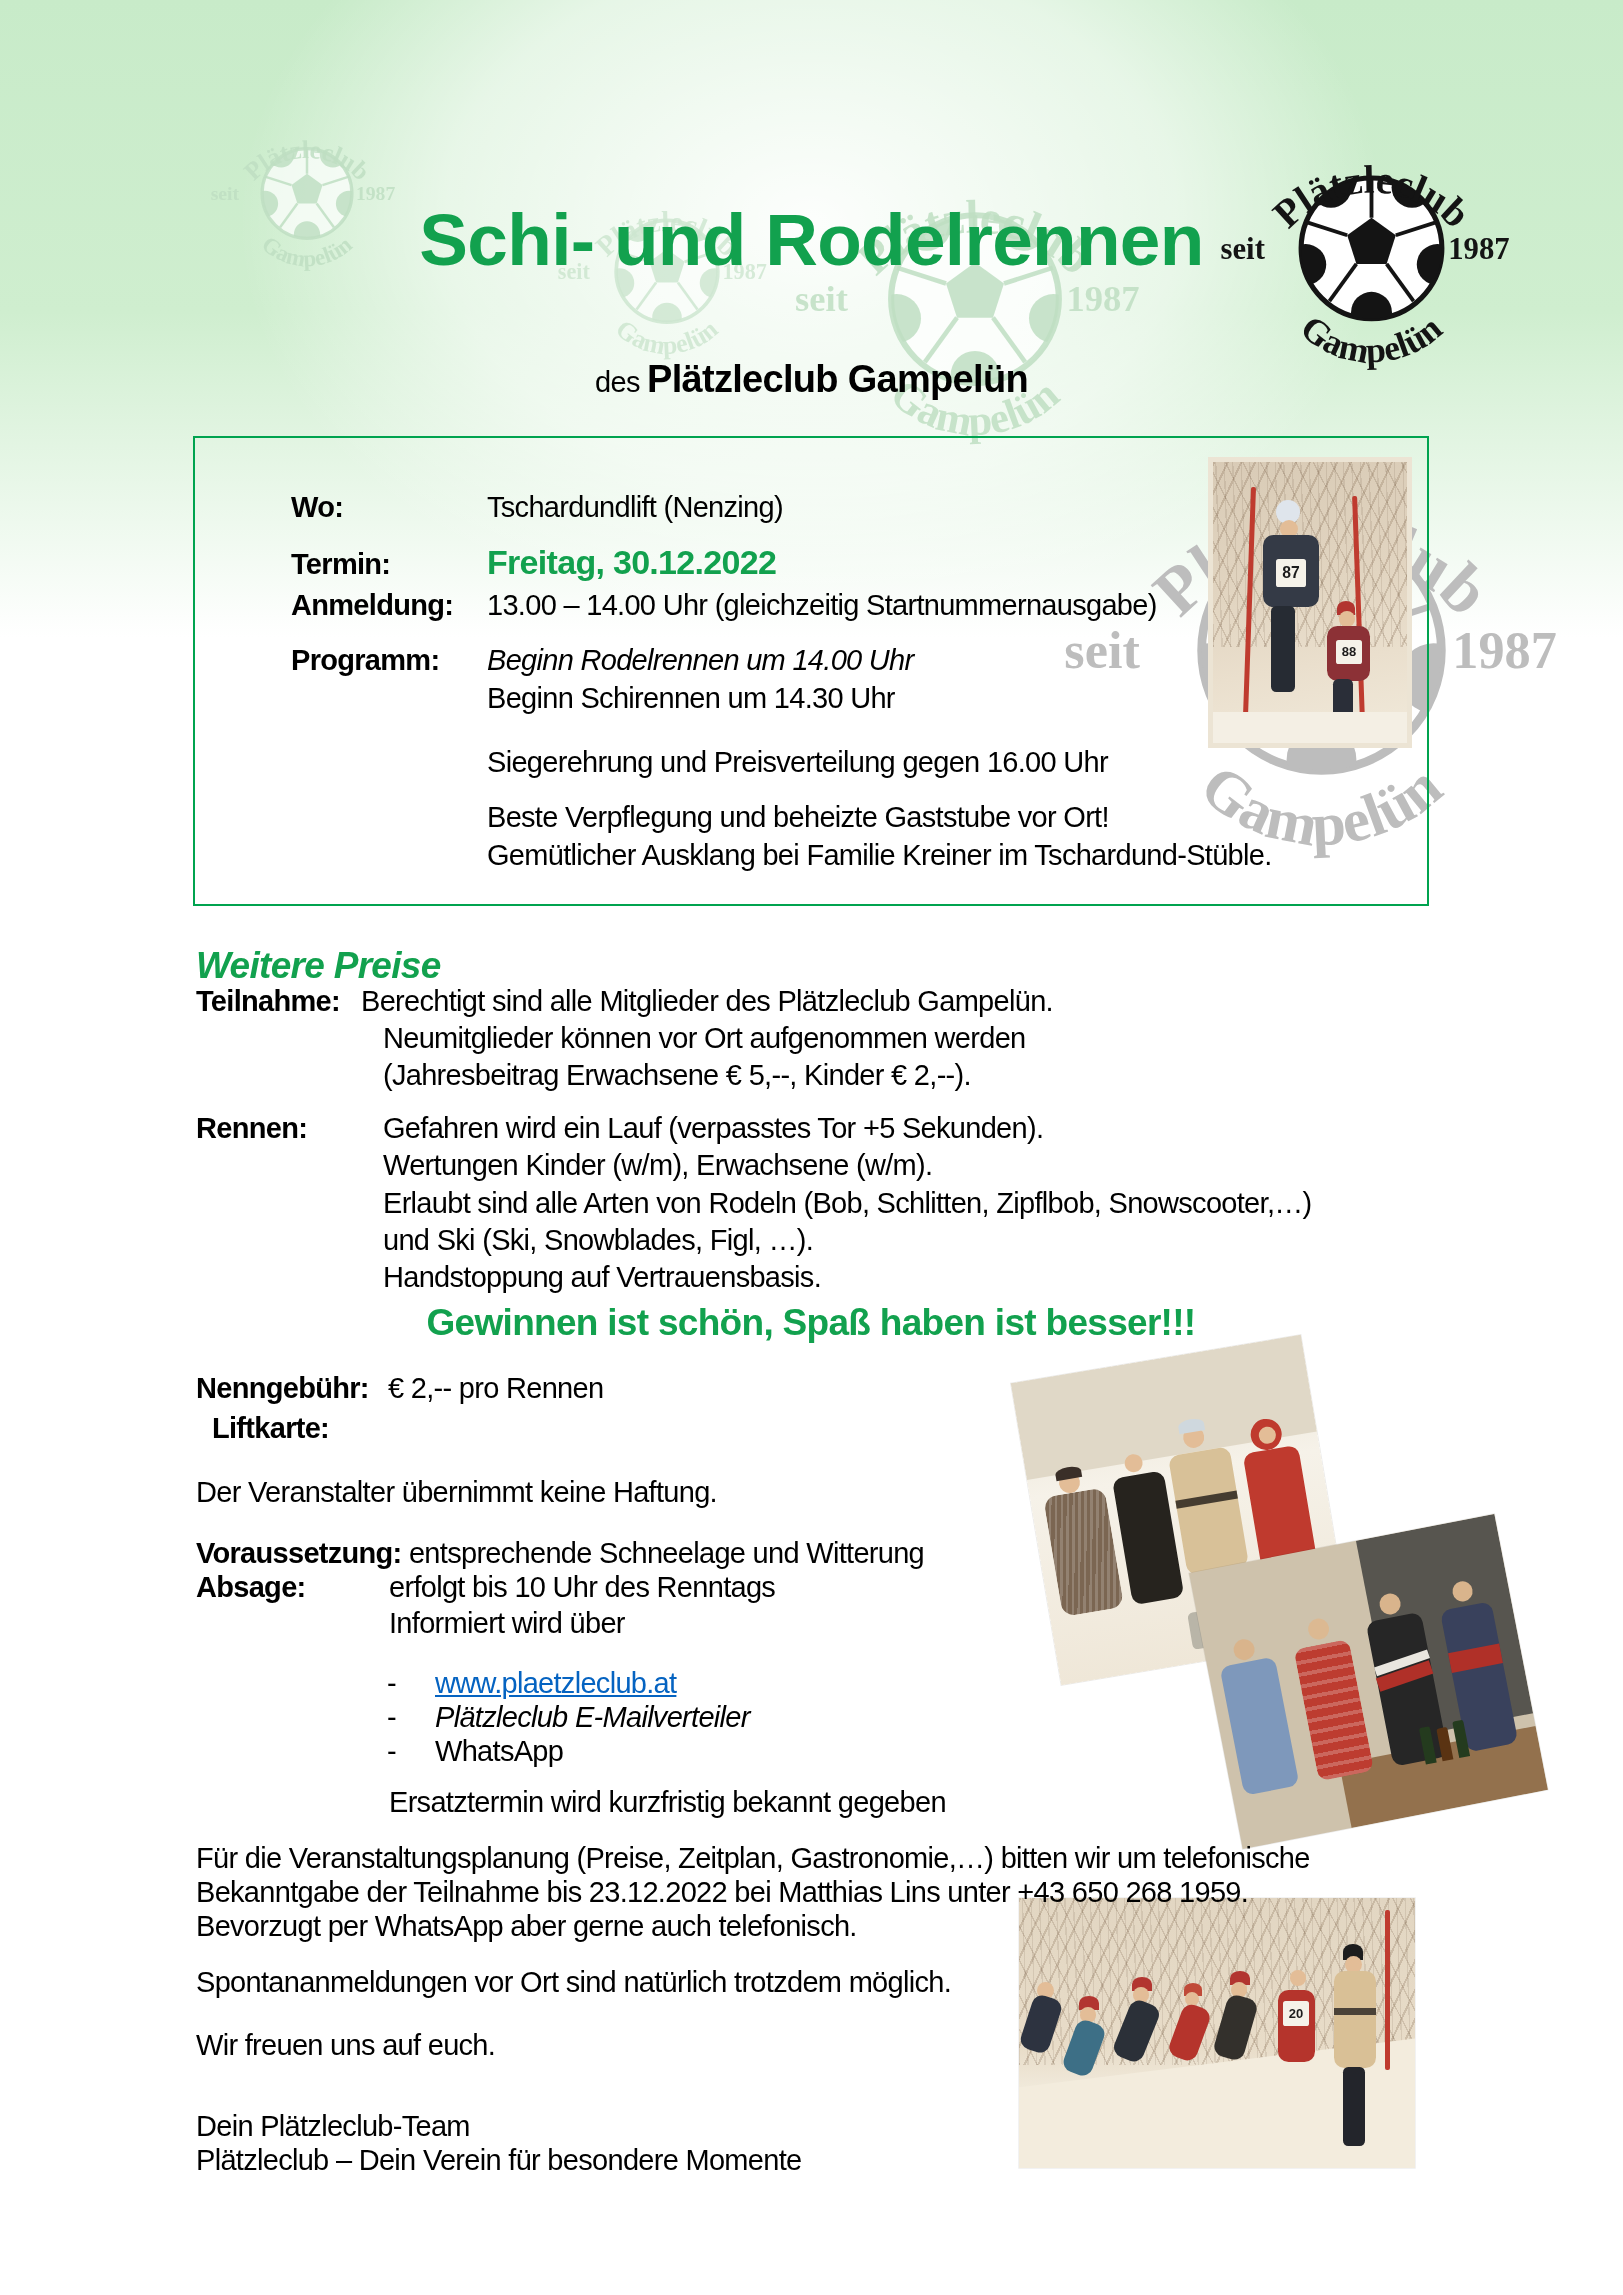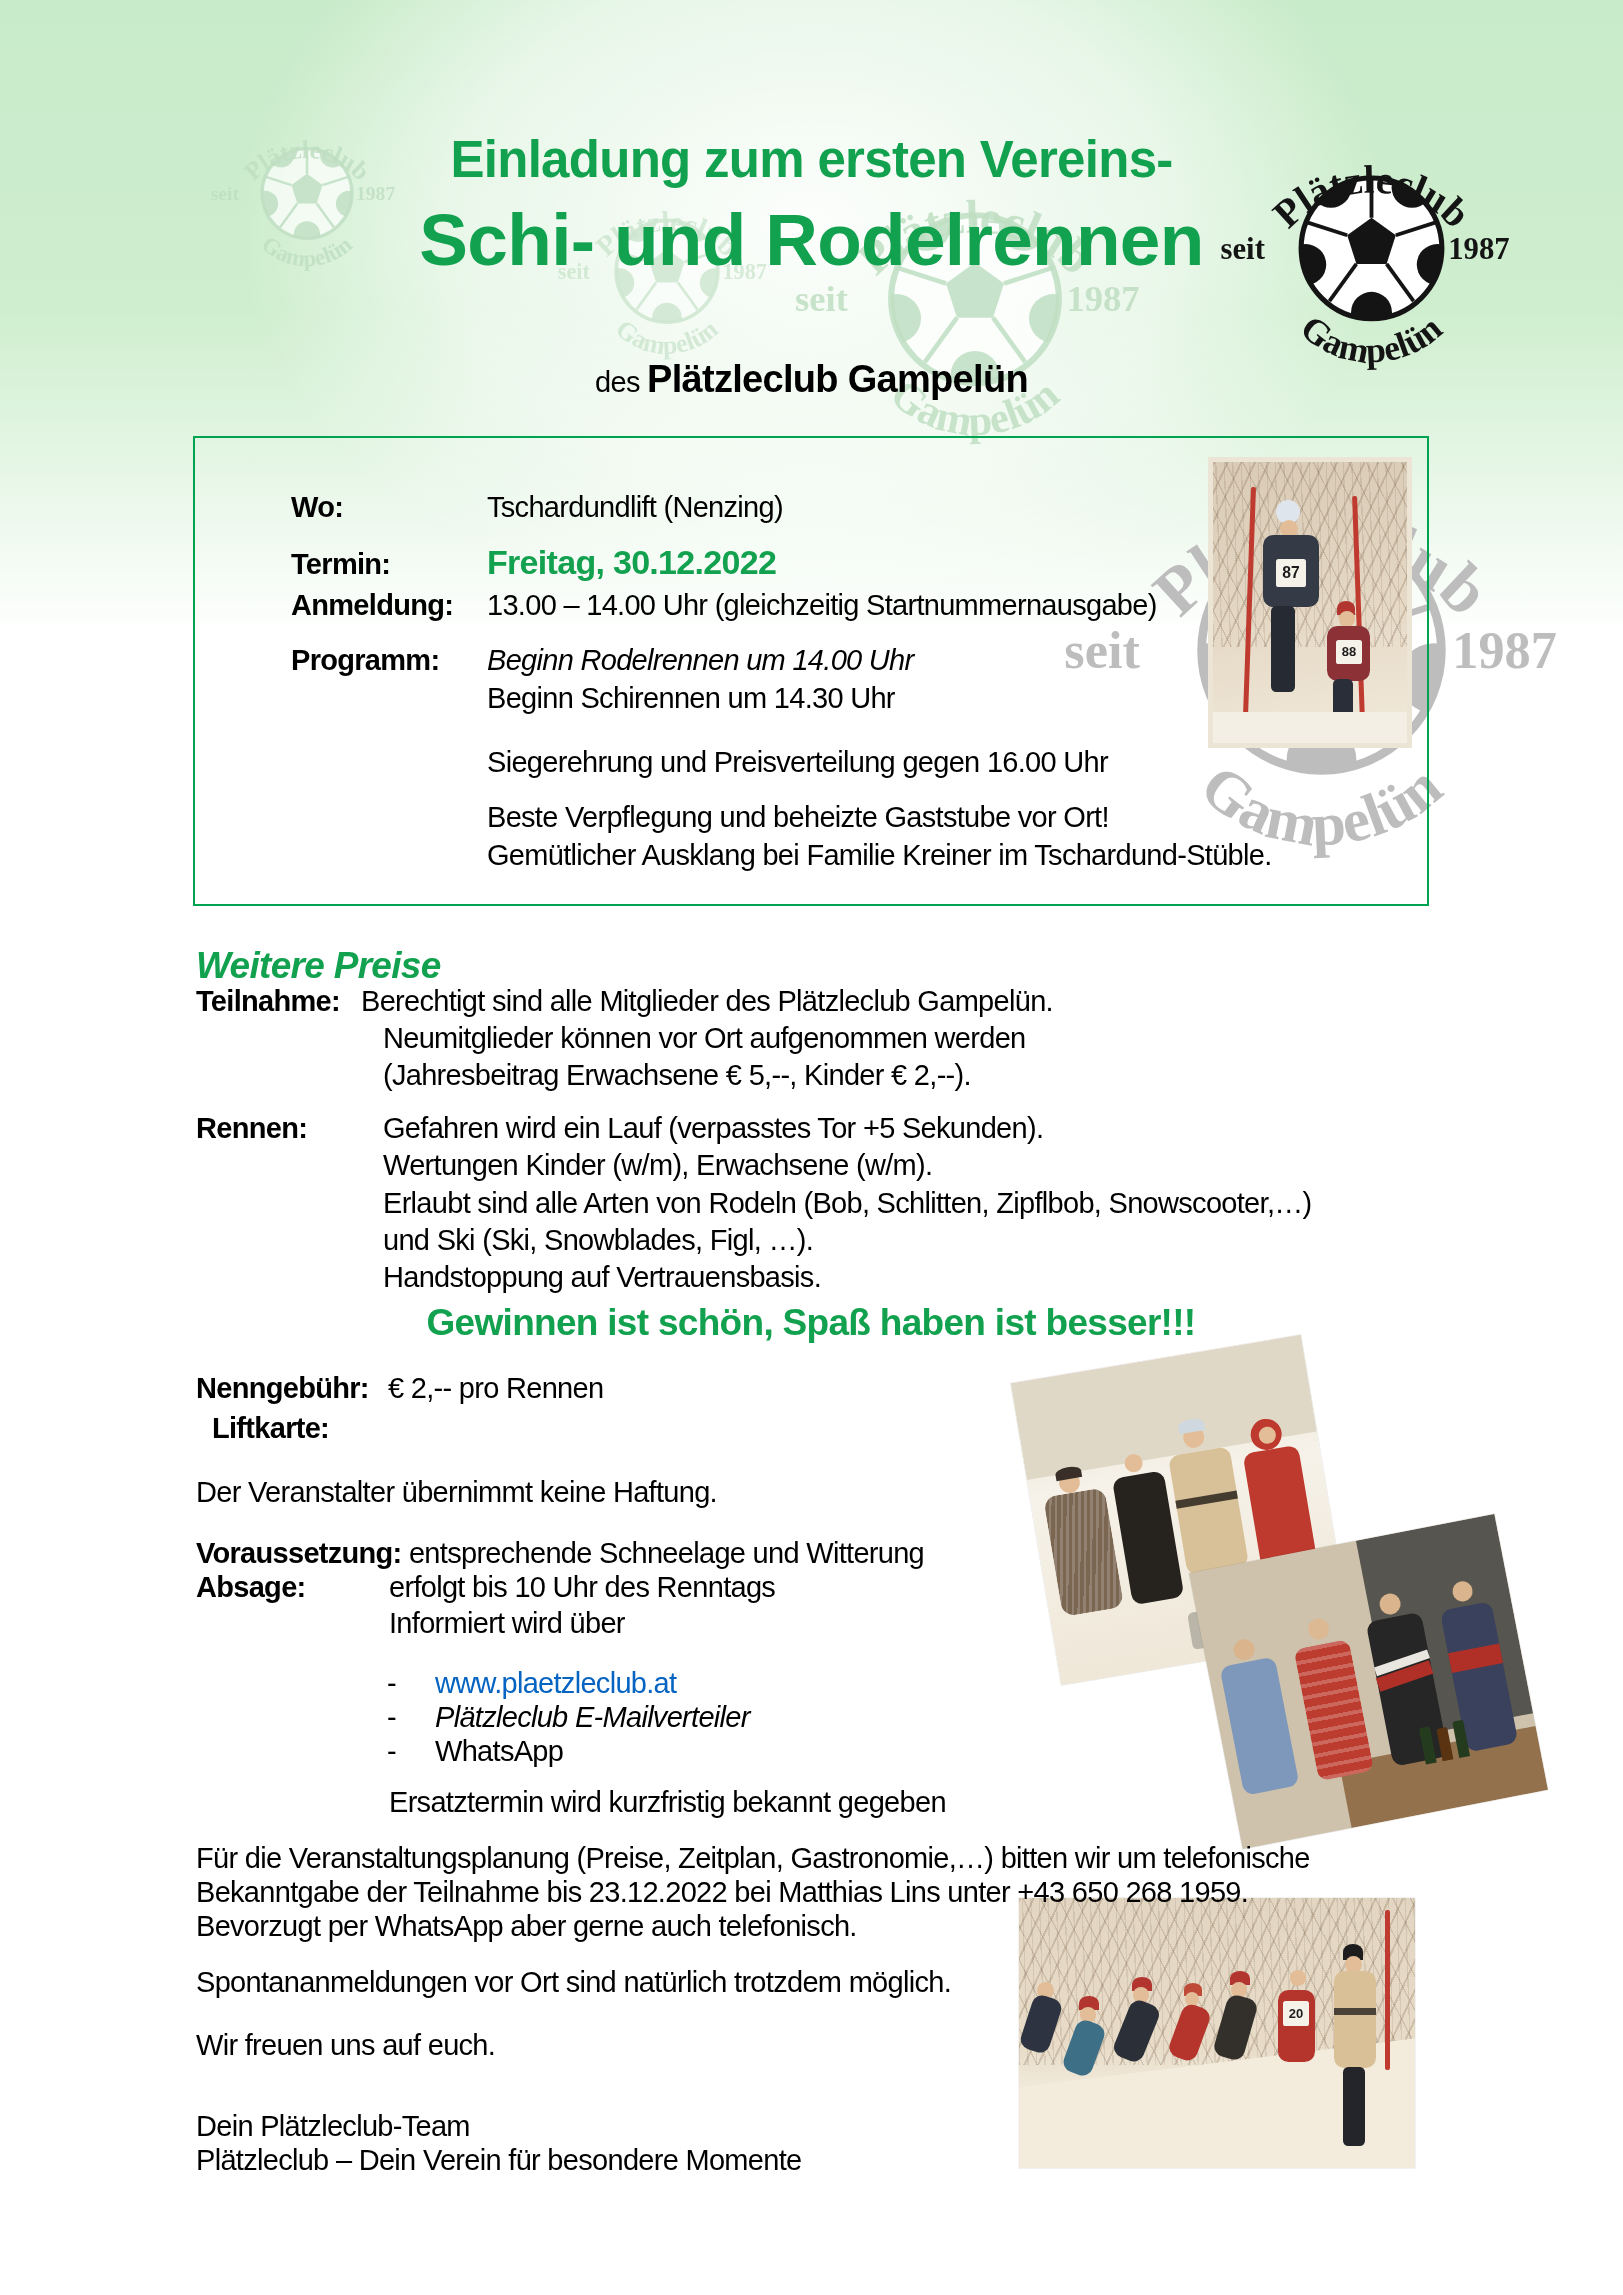--- a/index.html
+++ b/index.html
@@ -13,21 +13,21 @@
   }
   
   .header-bg{
     position:absolute;left:0;top:0;width:100%;height:693px;z-index:0;
     background:
       radial-gradient(ellipse 818px 589px at 50% 32%, rgba(255,255,255,.95) 0%, rgba(255,255,255,.55) 45%, rgba(255,255,255,0) 70%),
       linear-gradient(to bottom,#c8ebc9 0%,#cfeecf 45%,#ffffff 92%,#ffffff 100%);
   }
   .t{position:absolute;white-space:nowrap;font-size:29px;letter-spacing:-0.7px;line-height:1.15;z-index:3;}
   .bold{font-weight:bold;}
-  .link{color:#0563c1;cursor:pointer;}
+  .link{color:#0563c1;text-decoration:underline;cursor:pointer;}
   .title1{font-size:51px;font-weight:bold;color:#12a14e;left:0;width:100%;text-align:center;}
   .title2{font-size:73px;font-weight:bold;color:#12a14e;left:0;width:100%;text-align:center;}
   .subtitle{left:0;width:100%;text-align:center;font-size:29px;}
   .subtitle .name{font-size:38px;font-weight:bold;}
   .termin-val{font-size:34px;font-weight:bold;color:#12a14e;}
   .h-weitere{font-size:37px;font-weight:bold;font-style:italic;color:#12a14e;}
   .slogan{font-size:37px;font-weight:bold;color:#12a14e;left:196px;width:1230px;text-align:center;}
   
   .infobox{
     position:absolute;left:193px;top:436px;width:1232px;height:466px;
@@ -221,21 +221,20 @@
               <line x1="101" y1="97.8" x2="66.7" y2="86.7"></line>
             </g>
           </g>
           <text font-size="31"><textPath href="#at_lg4" startOffset="50%" text-anchor="middle">Plätzleclub</textPath></text>
           <text font-size="28"><textPath href="#ab_lg4" startOffset="50%" text-anchor="middle">Gampelün</textPath></text>
           <text x="2" y="116" font-size="24">seit</text>
           <text x="180" y="116" font-size="24">1987</text>
         </g>
       </svg></div>
 
-  <div class="t title1" style="top:131px;">Einladung zum ersten Vereins-</div>
   <div class="t title2" style="top:198px;">Schi- und Rodelrennen</div>
   <div class="t subtitle" style="top:358px;"><span>des </span><span class="name">Plätzleclub Gampelün</span></div>
 
   <div class="infobox"></div>
   <div class="t bold" style="left:291px;top:491px;">Wo:</div>
   <div class="t" style="left:487px;top:491px;">Tschardundlift (Nenzing)</div>
   <div class="t bold" style="left:291px;top:548px;">Termin:</div>
   <div class="t termin-val" style="left:487px;top:543px;">Freitag, 30.12.2022</div>
   <div class="t bold" style="left:291px;top:589px;">Anmeldung:</div>
   <div class="t" style="left:487px;top:589px;">13.00 – 14.00 Uhr (gleichzeitig Startnummernausgabe)</div>

